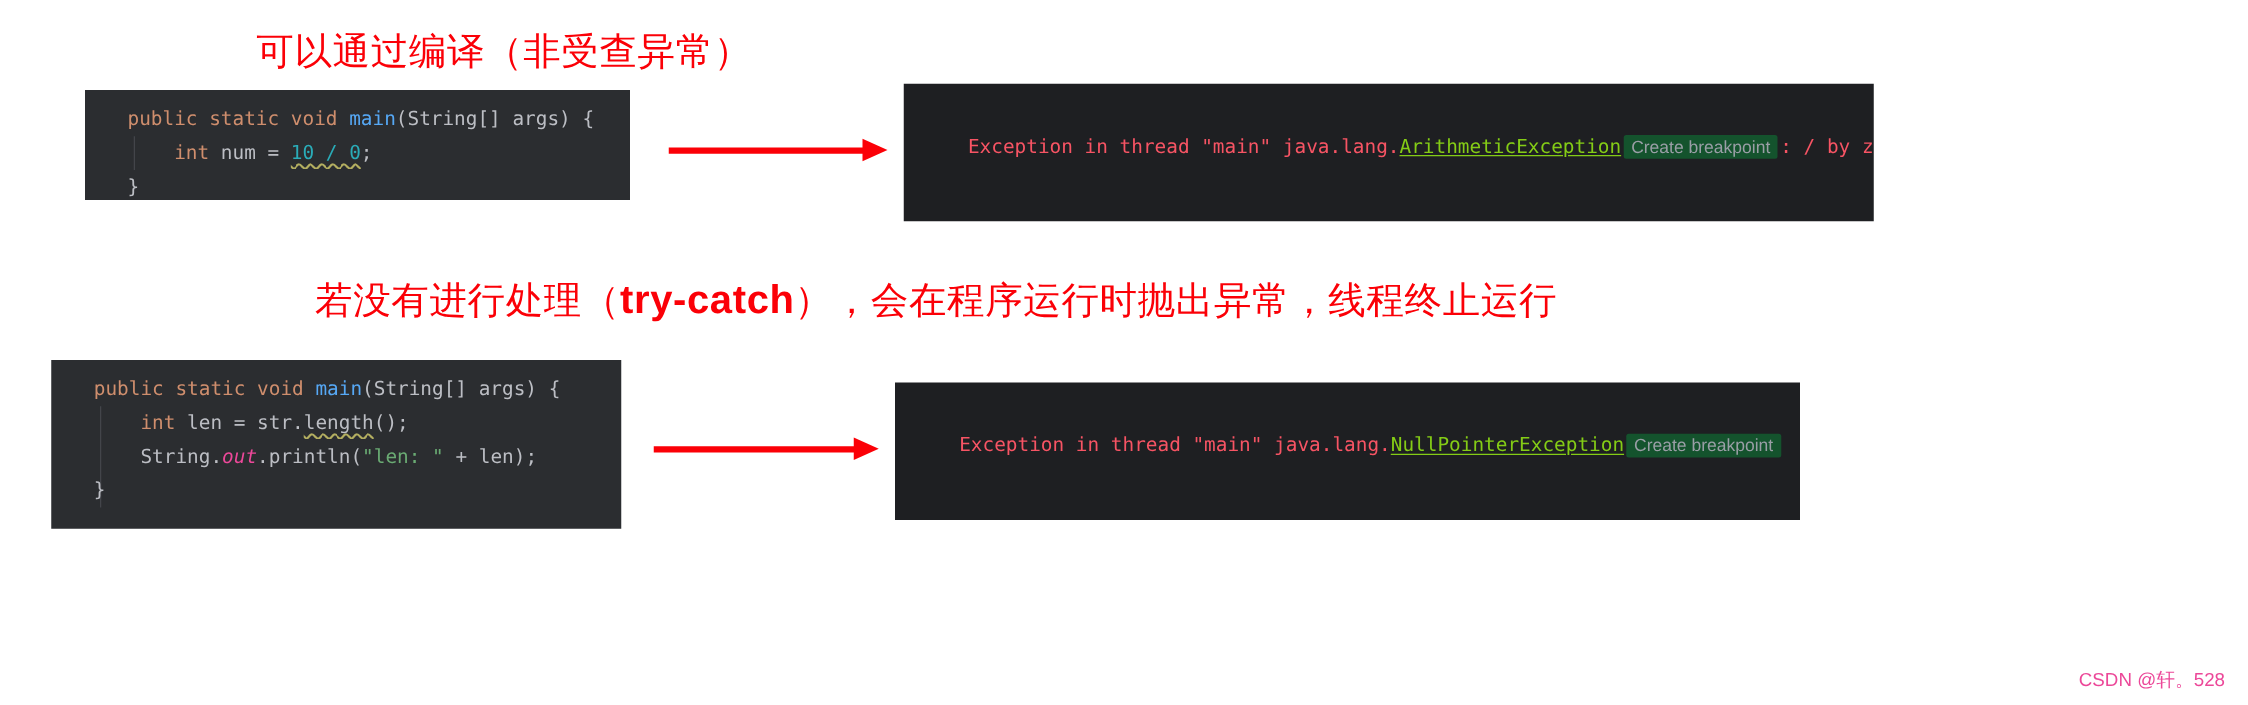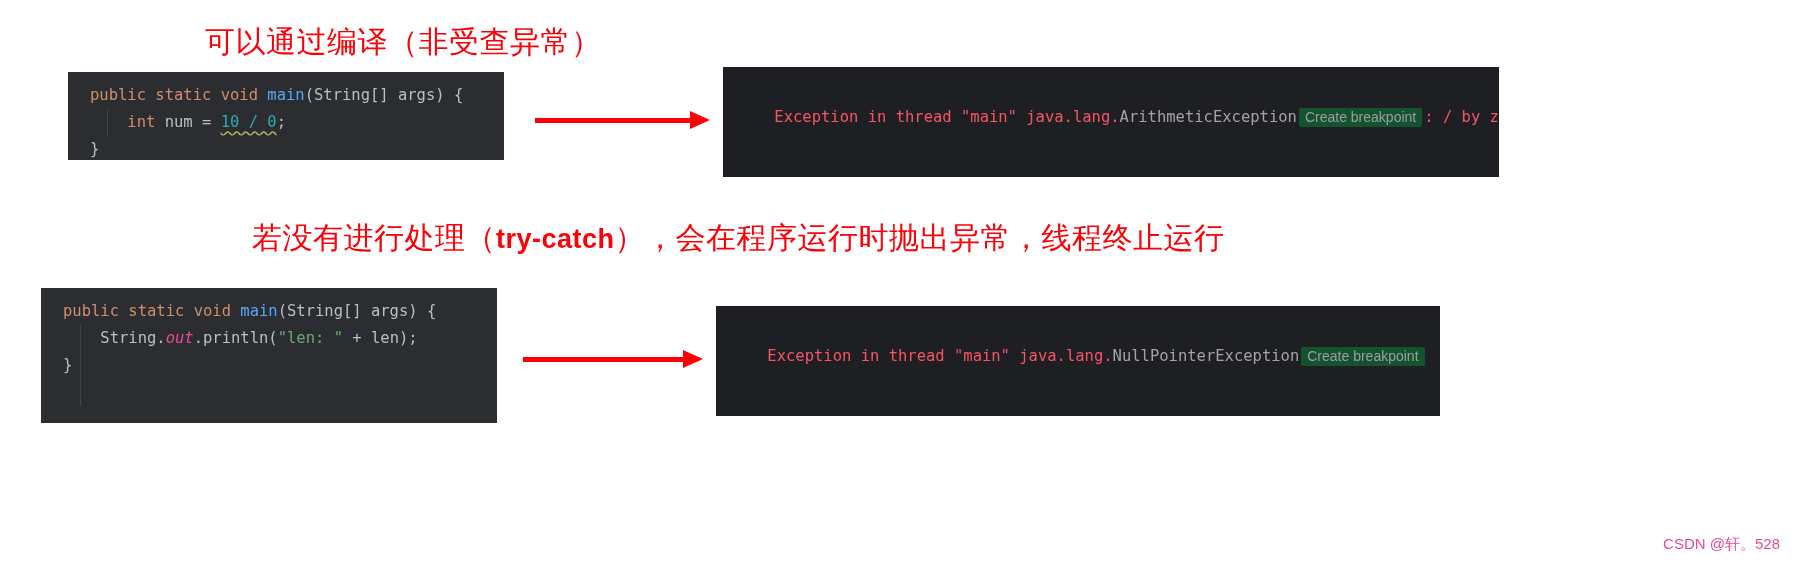--- a/index.html
+++ b/index.html
@@ -23,40 +23,40 @@
     font-size: 30px;
     line-height: 1.2;
     white-space: nowrap;
     letter-spacing: 0.5px;
   }
   .heading-1 { left: 205px; top: 24px; }
   .heading-2 { left: 252px; top: 220px; }
   .heading-2 .bold-latin {
     font-family: "Liberation Sans", sans-serif;
     font-weight: bold;
-    font-size: 27px;
+    font-size: 32px;
   }
 
   
   .panel {
     position: absolute;
     background: #2b2d30;
     box-sizing: border-box;
     font-family: "DejaVu Sans Mono", "Liberation Mono", monospace;
     font-size: 15.5px;
     line-height: 27px;
     overflow: hidden;
   }
   .code-panel {
     background: #2b2d30;
     padding: 10px 0 10px 0;
   }
   .code-panel .line {
     white-space: pre;
-    padding-left: 22px;
+    padding-left: 34px;
     position: relative;
   }
   .guide {
     position: absolute;
     width: 1px;
     background: #43454a;
   }
 
   
   .kw      { color: #cf8e6d; }          
@@ -75,21 +75,22 @@
   
   .console-panel {
     background: #1e1f22;
     padding: 10px 0 10px 14px;
   }
   .console-panel .cline {
     white-space: pre;
     color: #f75464;
   }
   .exc-link {
-    color: #a3a3a3;
+    color: #84cc16;
+    text-decoration: underline;
     text-underline-offset: 2px;
   }
   .badge {
     background: #14532d;
     color: #9a9ea6;
     font-family: "Liberation Sans", sans-serif;
     font-size: 14px;
     padding: 1px 6px 2px 6px;
     border-radius: 2px;
     margin: 0 2px;
@@ -155,20 +156,21 @@
 
 </div>
 
 <div class="heading heading-2">
   <span>若没有进行处理（</span><span class="bold-latin">try-catch</span><span>），会在程序运行时抛出异常，线程终止运行</span>
 </div>
 
 <div class="panel code-panel" style="left:41px; top:288px; width:456px; height:135px;">
   <div class="guide" style="left:39px; top:37px; height:81px;"></div>
   <div class="line"><span class="kw">public static void </span><span class="meth">main</span><span class="plain">(String[] args) {</span></div>
+  <div class="line"><span class="plain">    </span><span class="kw">int </span><span class="plain">len = str.</span><span class="plain warnunder">length</span><span class="plain">();</span></div>
   <div class="line"><span class="plain">    String.</span><span class="fielditalic">out</span><span class="plain">.println(</span><span class="str">"len: "</span><span class="plain"> + len);</span></div>
   <div class="line"><span class="plain">}</span></div>
 </div>
 
 <div class="arrow" style="left:523px; top:357px; width:180px;">
   <div class="shaft" style="width:163px;"></div>
   <div class="head" style="left:160px;"></div>
 </div>
 
 <div class="panel console-panel" style="left:716px; top:306px; width:724px; height:110px;">

